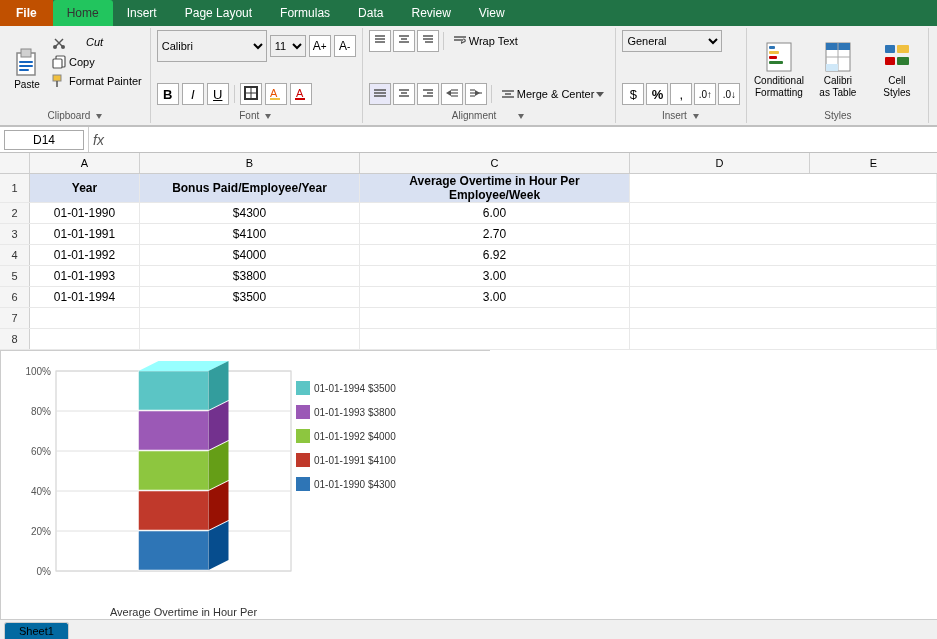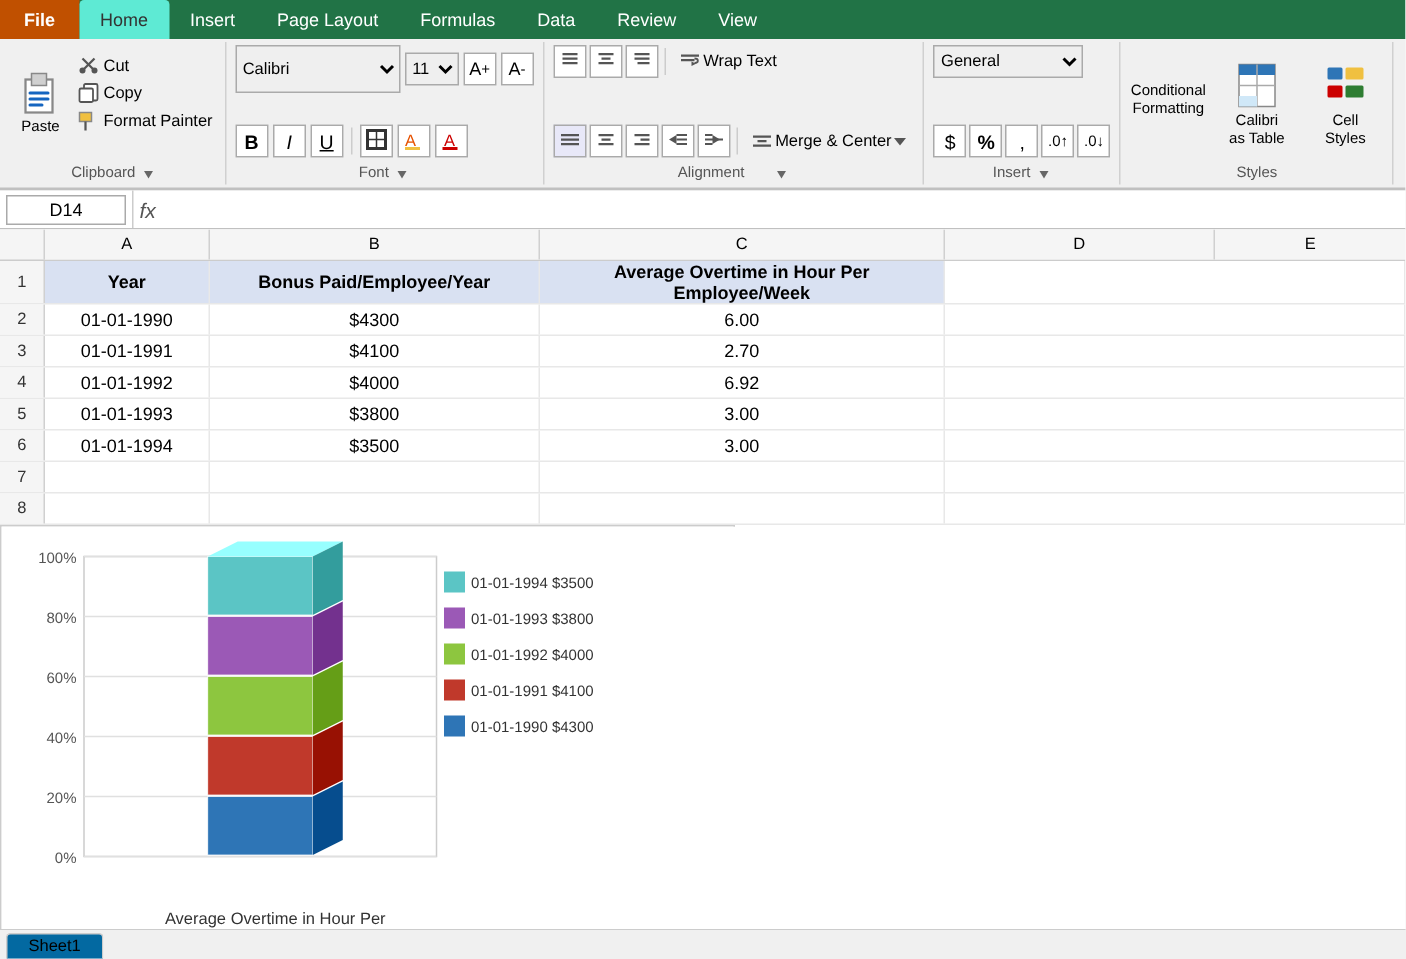--- a/index.html
+++ b/index.html
@@ -6,21 +6,21 @@
     body { font-family: 'Segoe UI', Arial, sans-serif; font-size: 12px; background: #f0f0f0; width: 937px; height: 639px; overflow: hidden; }
   </style>
 </head>
 <body>
 
 <div style="display:flex; flex-direction:column;">
   <div style="display:flex; background:#217346;">
     <div style="background:#c05000; color:#fff; font-weight:bold; padding:6px 16px; font-size:12px; cursor:pointer;">
       <span>File</span>
     </div>
-    <div style="background:#5eead4; color:#333; padding:6px 14px; font-size:12px; cursor:pointer; border-radius:3px 3px 0 0;">
+    <div style="background:#22c55e; color:#333; padding:6px 14px; font-size:12px; cursor:pointer; border-radius:3px 3px 0 0;">
       <span>Home</span>
     </div>
     <div style="color:#fff; padding:6px 14px; font-size:12px; cursor:pointer;">
       <span>Insert</span>
     </div>
     <div style="color:#fff; padding:6px 14px; font-size:12px; cursor:pointer;">
       <span>Page Layout</span>
     </div>
     <div style="color:#fff; padding:6px 14px; font-size:12px; cursor:pointer;">
       <span>Formulas</span>
@@ -46,21 +46,21 @@
             <rect x="4" y="8" width="18" height="22" fill="#fff" stroke="#888" stroke-width="1.5"></rect>
             <rect x="8" y="4" width="10" height="8" fill="#d0d0d0" stroke="#888" stroke-width="1"></rect>
             <rect x="6" y="16" width="14" height="2" fill="#1565c0" rx="1"></rect>
             <rect x="6" y="20" width="14" height="2" fill="#1565c0" rx="1"></rect>
             <rect x="6" y="24" width="10" height="2" fill="#1565c0" rx="1"></rect>
           </svg>
           <span style="font-size:10px; margin-top:2px;">Paste</span>
         </div>
 
         <div style="display:flex; flex-direction:column; justify-content:flex-start; gap:1px; padding-top:4px;">
-          <div style="display:flex; align-items:flex-end; gap:3px; padding:1px 3px; cursor:pointer; border:1px solid transparent; border-radius:2px; font-size:11px;">
+          <div style="display:flex; align-items:flex-start; gap:20px; padding:1px 3px; cursor:pointer; border:1px solid transparent; border-radius:2px; font-size:11px;font-style:italic;">
             <svg width="14" height="14" viewBox="0 0 14 14">
                 <line x1="3" y1="3" x2="11" y2="11" stroke="#555" stroke-width="1.5"></line>
                 <line x1="11" y1="3" x2="3" y2="11" stroke="#555" stroke-width="1.5"></line>
                 <circle cx="3" cy="11" r="2" fill="#555"></circle>
                 <circle cx="11" cy="11" r="2" fill="#555"></circle>
               </svg>
             <span>Cut</span>
           </div>
           <div style="display:flex; align-items:center; gap:3px; padding:1px 3px; cursor:pointer; border:1px solid transparent; border-radius:2px; font-size:11px;">
             <svg width="14" height="14" viewBox="0 0 14 14">
@@ -222,21 +222,21 @@
       <div style="font-size:10px; color:#555; text-align:center; position:absolute; bottom:2px; left:0; right:0; display:flex; align-items:center; justify-content:center; gap:4px;">
         <span>Insert</span>
         <svg width="10" height="10" viewBox="0 0 10 10">
             <polygon points="2,3 8,3 5,8" fill="#666"></polygon>
           </svg>
       </div>
     </div>
 
     <div style="display:flex; flex-direction:column; padding:2px 4px; border-right:1px solid #d0d0d0; min-width:180px; justify-content:space-between; position:relative; padding-bottom:18px;">
       <div style="display:flex; gap:4px; height:75px; align-items:flex-start; padding-top:4px;">
-        <div style="display:flex; flex-direction:row; align-items:center; justify-content:center; padding:4px 6px; cursor:pointer; border:1px solid transparent; border-radius:2px; font-size:10px; width:55px; min-height:65px; text-align:center;">
+        <div style="display:flex; flex-direction:column; align-items:center; justify-content:center; padding:4px 6px; cursor:pointer; border:1px solid transparent; border-radius:2px; font-size:10px; width:55px; min-height:65px; text-align:center;">
           <svg width="28" height="36" viewBox="0 0 28 36">
             <rect x="2" y="4" width="24" height="28" fill="#fff" stroke="#888" stroke-width="1"></rect>
             <rect x="4" y="7" width="6" height="3" fill="#2e75b6" rx="1"></rect>
             <rect x="4" y="12" width="10" height="3" fill="#f0c040" rx="1"></rect>
             <rect x="4" y="17" width="8" height="3" fill="#c00" rx="1"></rect>
             <rect x="4" y="22" width="14" height="3" fill="#2e7d32" rx="1"></rect>
           </svg>
           <span style="line-height:1.2;">Conditional Formatting</span>
         </div>
         <div style="display:flex; flex-direction:column; align-items:center; justify-content:center; padding:4px 6px; cursor:pointer; border:1px solid transparent; border-radius:2px; font-size:10px; width:55px; min-height:65px; text-align:center;">

